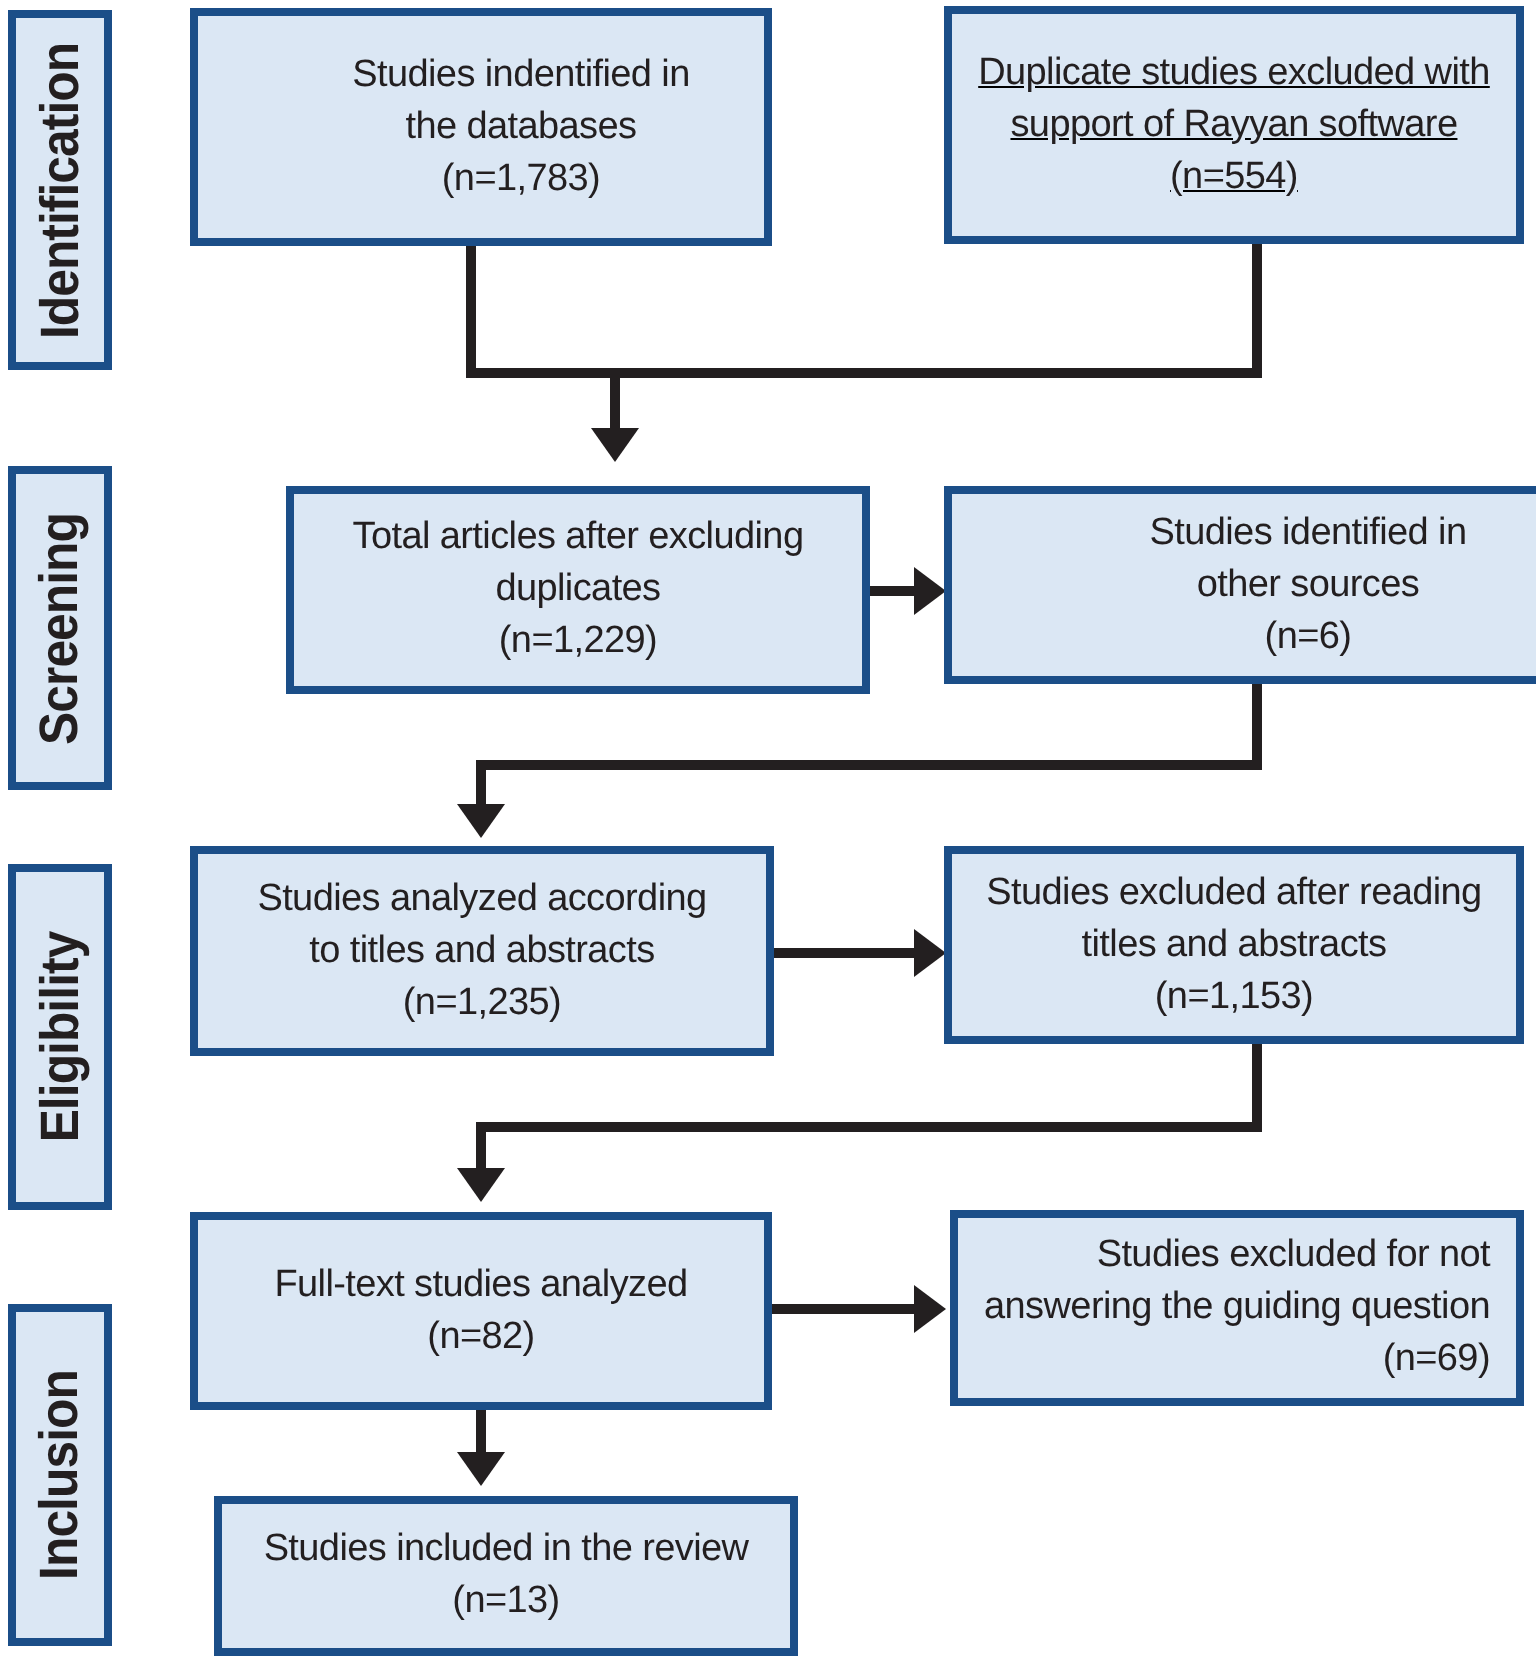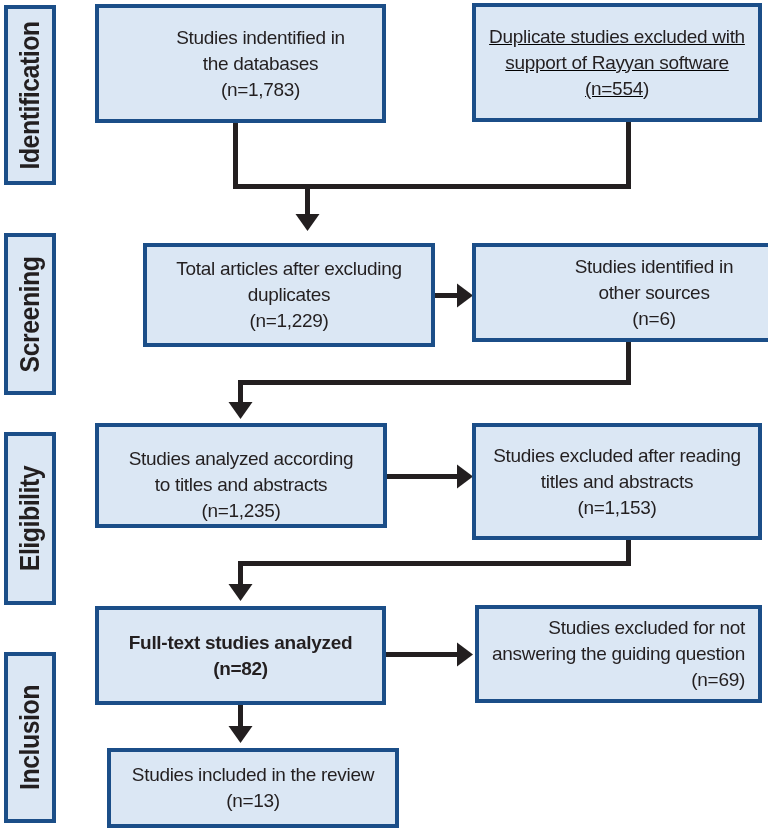--- a/index.html
+++ b/index.html
@@ -127,33 +127,33 @@
 duplicates
 (n=1,229)</span>
   </div>
 
   <div class="flow-box" style="left:472px; top:243px; width:328px; height:99px;padding-left:36px;">
     <span class="box-text">Studies identified in
 other sources
 (n=6)</span>
   </div>
 
-  <div class="flow-box" style="left:95px; top:423px; width:292px; height:105px;align-items:flex-end;">
+  <div class="flow-box" style="left:95px; top:423px; width:292px; height:105px;">
     <span class="box-text">Studies analyzed according
 to titles and abstracts
 (n=1,235)</span>
   </div>
 
-  <div class="flow-box" style="left:472px; top:423px; width:290px; height:117px;">
+  <div class="flow-box" style="left:472px; top:423px; width:290px; height:99px;">
     <span class="box-text">Studies excluded after reading
 titles and abstracts
 (n=1,153)</span>
   </div>
 
-  <div class="flow-box" style="left:95px; top:606px; width:291px; height:99px;font-weight:bold;">
+  <div class="flow-box" style="left:95px; top:606px; width:291px; height:99px;">
     <span class="box-text">Full-text studies analyzed
 (n=82)</span>
   </div>
 
   <div class="flow-box" style="left:475px; top:605px; width:287px; height:98px;text-align:right;">
     <span class="box-text">Studies excluded for not
 answering the guiding question
 (n=69)</span>
   </div>
 

